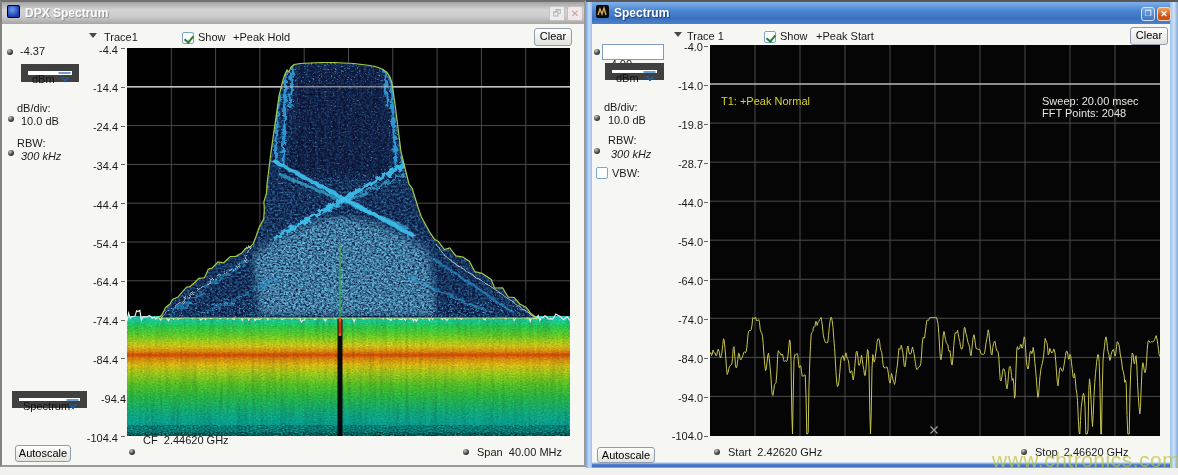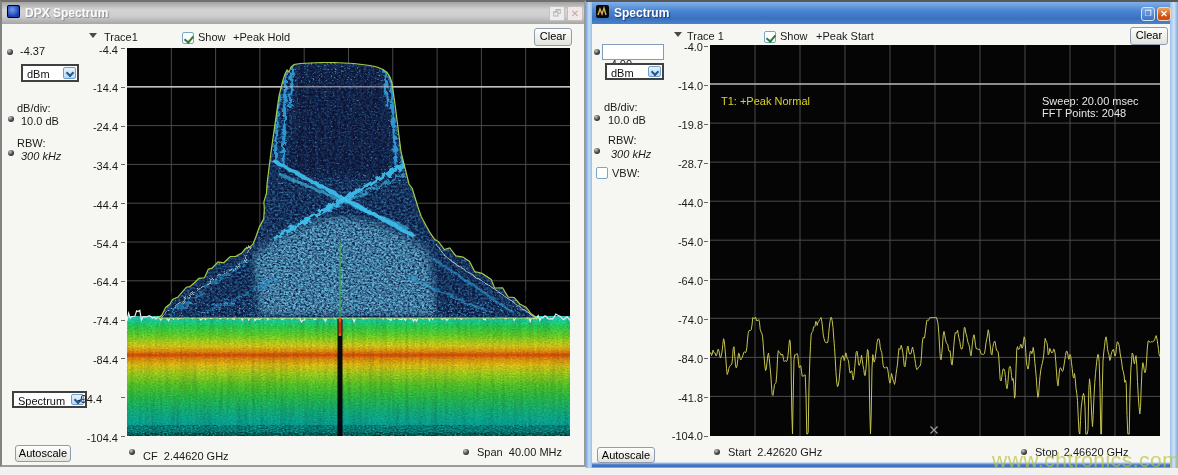--- a/index.html
+++ b/index.html
@@ -4,21 +4,21 @@
 body{width:1178px;height:475px;position:relative;overflow:hidden;
  font-family:"Liberation Sans",sans-serif;background:#f1f1ef;font-size:11px;color:#111}
 .abs{position:absolute}
 .lab{position:absolute;font-size:11px;color:#1a1a1a;white-space:nowrap}
 .axl{position:absolute;font-size:11px;color:#1a1a1a;text-align:right;width:46px;white-space:nowrap}
 .knob{position:absolute;width:6px;height:6px;border-radius:50%;
  background:radial-gradient(circle at 35% 30%,#b0b0b0 10%,#38383c 60%)}
 .btn{position:absolute;border:1px solid #8f9bb0;border-radius:3px;
  background:linear-gradient(#ffffff,#f1f1ee 45%,#e3e3dd);text-align:center;
  font-size:11px;color:#000;line-height:15px}
-.combo{position:absolute;background:#fff;border:2px solid #404040}
+.combo{position:absolute;background:#fff;border:7px solid #404040}
 .combo .t{position:absolute;left:4px;top:2px;font-size:11px}
 .cbtn{position:absolute;right:1px;top:1px;bottom:1px;width:13px;
  background:linear-gradient(#e8f3fc,#bcd9f1);border:1px solid #6da0cf;border-radius:2px}
 .cbtn:after{content:"";position:absolute;left:3px;top:2px;width:4px;height:4px;
  border-right:2px solid #1e5a96;border-bottom:2px solid #1e5a96;transform:rotate(45deg)}
 .chk{position:absolute;width:12px;height:12px;background:#fff;border:1px solid #79a7cc;border-radius:2px}
 .chk.on:after{content:"";position:absolute;left:3px;top:1px;width:4px;height:7px;
  border-right:2px solid #2f7d32;border-bottom:2px solid #2f7d32;transform:rotate(40deg)}
 .tri{position:absolute;width:0;height:0;border-left:4px solid transparent;
  border-right:4px solid transparent;border-top:5px solid #4a4a4a}
@@ -55,42 +55,42 @@
 <div class="lab" style="left:21px;top:115px">10.0 dB</div>
 <div class="lab" style="left:17px;top:137px">RBW:</div>
 <div class="knob" style="left:8px;top:150px"></div>
 <div class="lab" style="left:21px;top:150px;font-style:italic">300 kHz</div>
 <div class="combo" style="left:12px;top:391px;width:75px;height:17px">
     <span class="t">Spectrum</span>
     <span class="cbtn"></span>
   </div>
 <div class="btn" style="left:15px;top:445px;width:56px;height:17px">Autoscale</div>
 <div class="knob" style="left:129px;top:449px"></div>
-<div class="lab" style="left:143px;top:450px">CF&nbsp;&nbsp;2.44620 GHz</div>
+<div class="lab" style="left:143px;top:434px">CF&nbsp;&nbsp;2.44620 GHz</div>
 <div class="knob" style="left:463px;top:449px"></div>
 <div class="lab" style="left:477px;top:446px">Span&nbsp;&nbsp;40.00 MHz</div>
 <div class="axl" style="left:72px;top:44px">-4.4</div>
 <div class="tick" style="left:121px;top:48px;width:4px"></div>
 <div class="axl" style="left:72px;top:82px">-14.4</div>
 <div class="tick" style="left:121px;top:87px;width:4px"></div>
 <div class="axl" style="left:72px;top:121px">-24.4</div>
 <div class="tick" style="left:121px;top:126px;width:4px"></div>
 <div class="axl" style="left:72px;top:160px">-34.4</div>
 <div class="tick" style="left:121px;top:164px;width:4px"></div>
 <div class="axl" style="left:72px;top:199px">-44.4</div>
 <div class="tick" style="left:121px;top:203px;width:4px"></div>
 <div class="axl" style="left:72px;top:238px">-54.4</div>
 <div class="tick" style="left:121px;top:242px;width:4px"></div>
 <div class="axl" style="left:72px;top:276px">-64.4</div>
 <div class="tick" style="left:121px;top:281px;width:4px"></div>
 <div class="axl" style="left:72px;top:315px">-74.4</div>
 <div class="tick" style="left:121px;top:320px;width:4px"></div>
 <div class="axl" style="left:72px;top:354px">-84.4</div>
 <div class="tick" style="left:121px;top:358px;width:4px"></div>
-<div class="axl" style="left:56px;top:393px">-94.4</div>
+<div class="axl" style="left:80px;top:393px">-94.4</div>
 <div class="tick" style="left:121px;top:397px;width:4px"></div>
 <div class="axl" style="left:72px;top:432px">-104.4</div>
 <div class="tick" style="left:121px;top:436px;width:4px"></div>
 
 <div class="abs" style="left:586px;top:0;width:592px;height:468px;background:#f6f6f3;
  border-top:2px solid #585858"></div>
 <div class="abs" style="left:586px;top:2px;width:6px;height:466px;
  background:linear-gradient(90deg,#7da7dd,#c3dcf5 50%,#9cc0e8)"></div>
 <div class="abs" style="left:1170px;top:2px;width:8px;height:466px;
  background:linear-gradient(90deg,#9cc0e8,#cfe3f7 50%,#7da7dd)"></div>
@@ -145,21 +145,21 @@
 <div class="axl" style="left:657px;top:197px">-44.0</div>
 <div class="tick" style="left:704px;top:202px;width:4px"></div>
 <div class="axl" style="left:657px;top:236px">-54.0</div>
 <div class="tick" style="left:704px;top:241px;width:4px"></div>
 <div class="axl" style="left:657px;top:275px">-64.0</div>
 <div class="tick" style="left:704px;top:280px;width:4px"></div>
 <div class="axl" style="left:657px;top:314px">-74.0</div>
 <div class="tick" style="left:704px;top:319px;width:4px"></div>
 <div class="axl" style="left:657px;top:353px">-84.0</div>
 <div class="tick" style="left:704px;top:358px;width:4px"></div>
-<div class="axl" style="left:657px;top:392px">-41.8</div>
+<div class="axl" style="left:657px;top:392px">-94.0</div>
 <div class="tick" style="left:704px;top:397px;width:4px"></div>
 <div class="axl" style="left:657px;top:430px">-104.0</div>
 <div class="tick" style="left:704px;top:436px;width:4px"></div>
 
 <svg class="abs" style="left:127px;top:48px" width="443" height="388" viewBox="0 0 443 388">
 <defs>
 <linearGradient id="band" x1="0" y1="268" x2="0" y2="388" gradientUnits="userSpaceOnUse">
  <stop offset="0" stop-color="#28dcd4"></stop>
         <stop offset="0.035" stop-color="#1edda8"></stop>
  <stop offset="0.09" stop-color="#2edd55"></stop>

